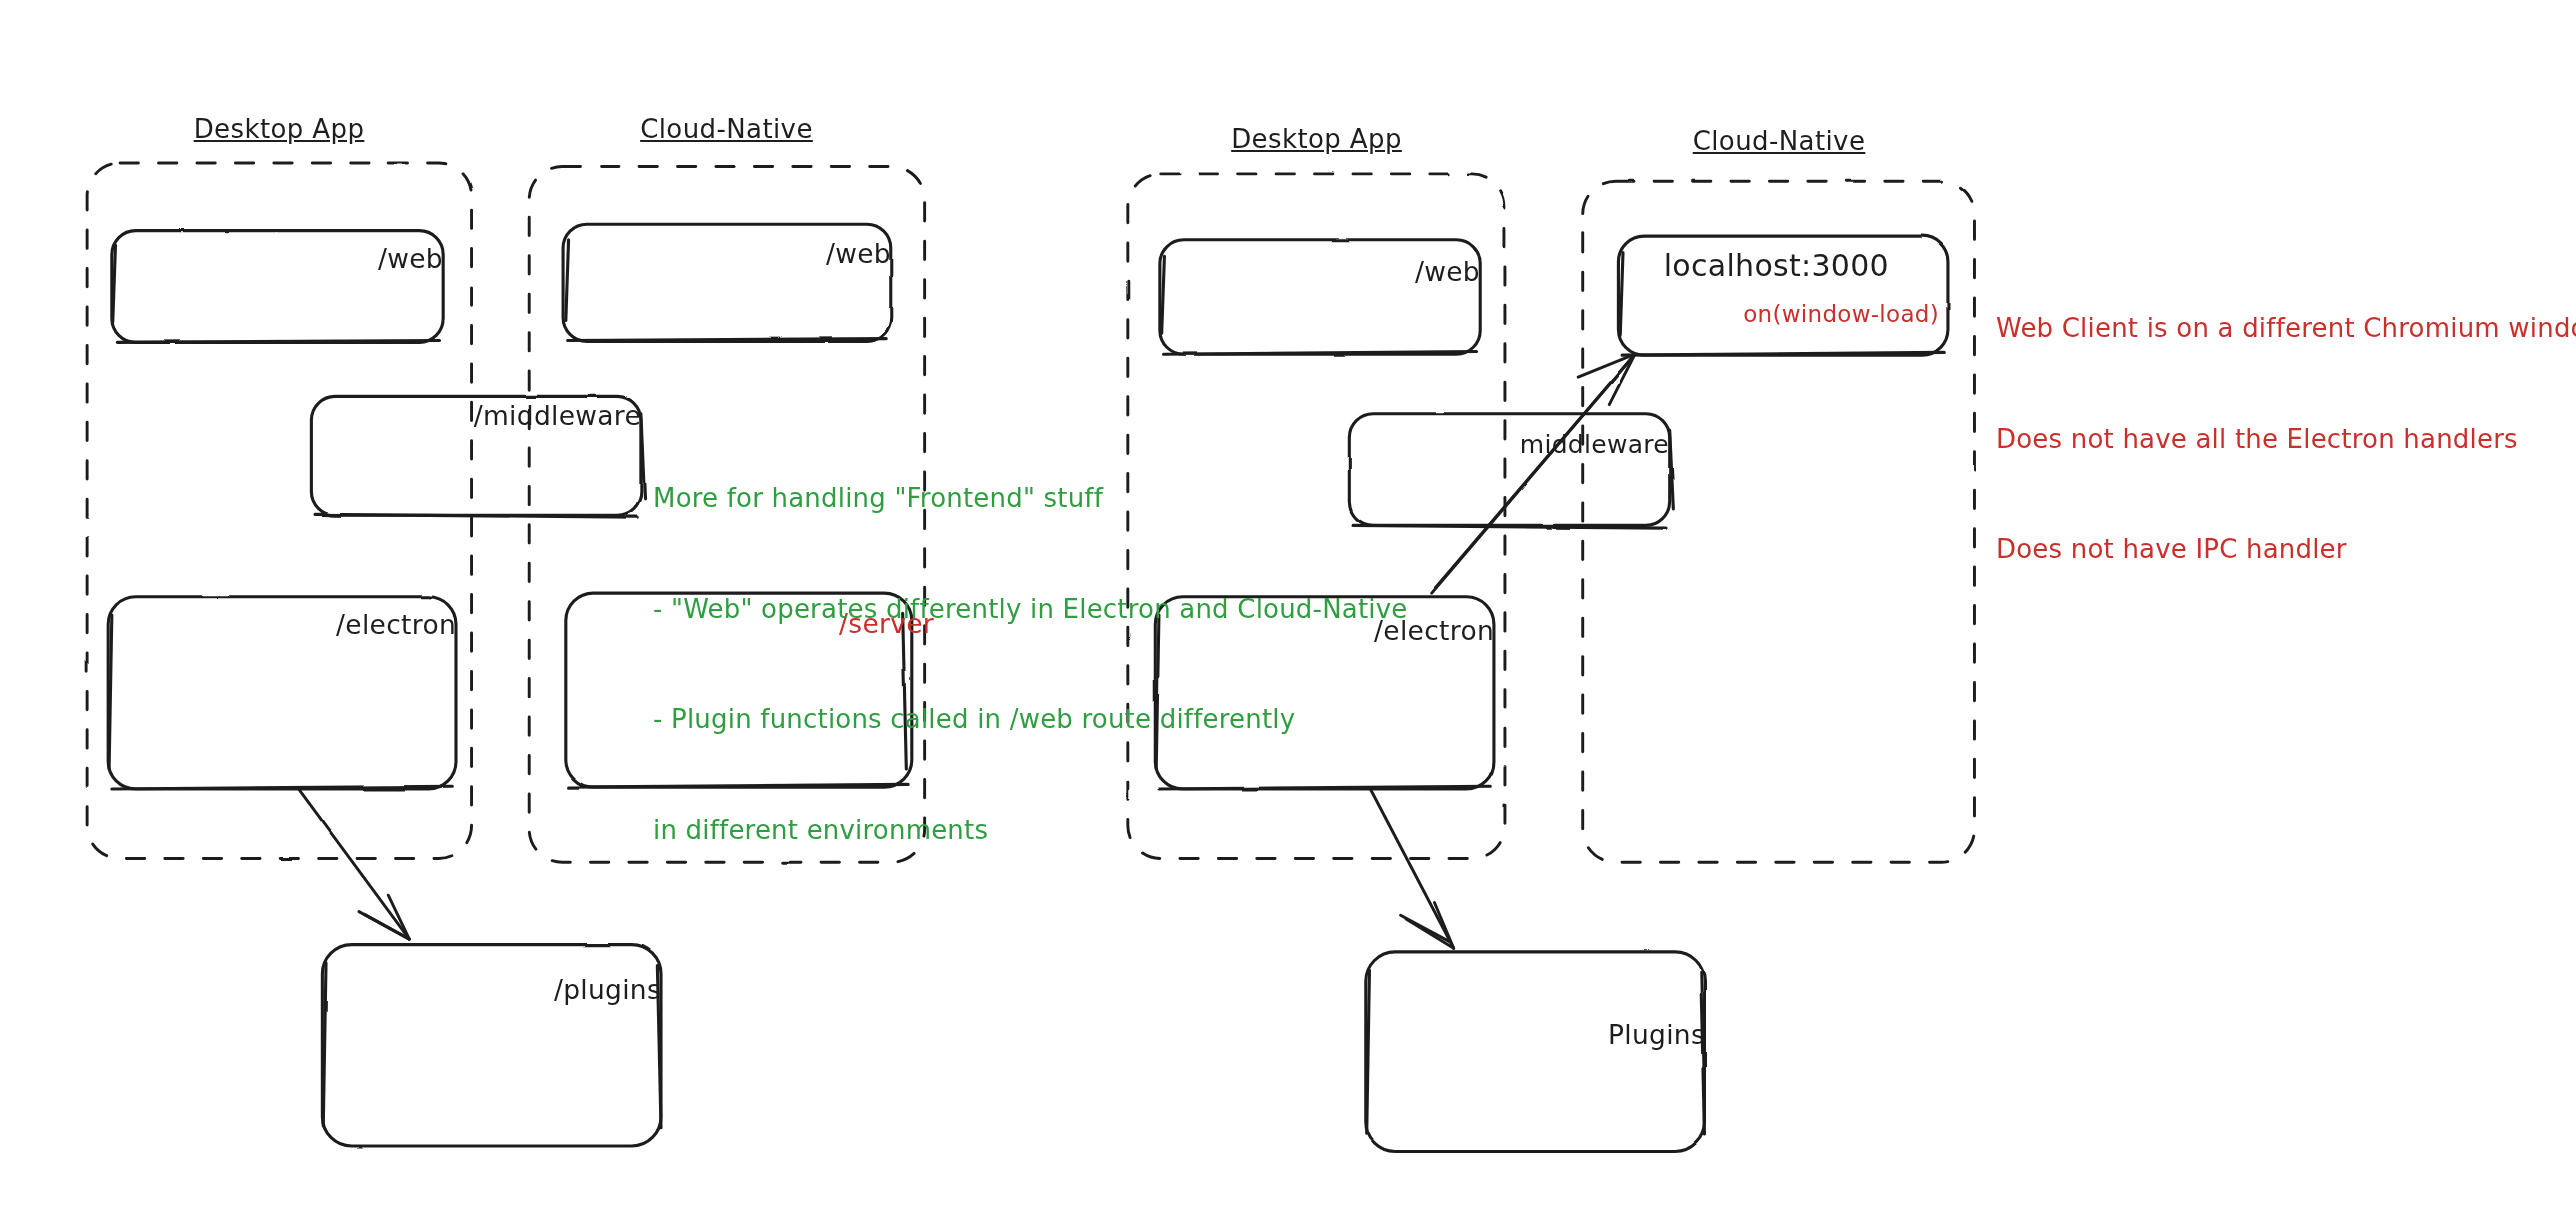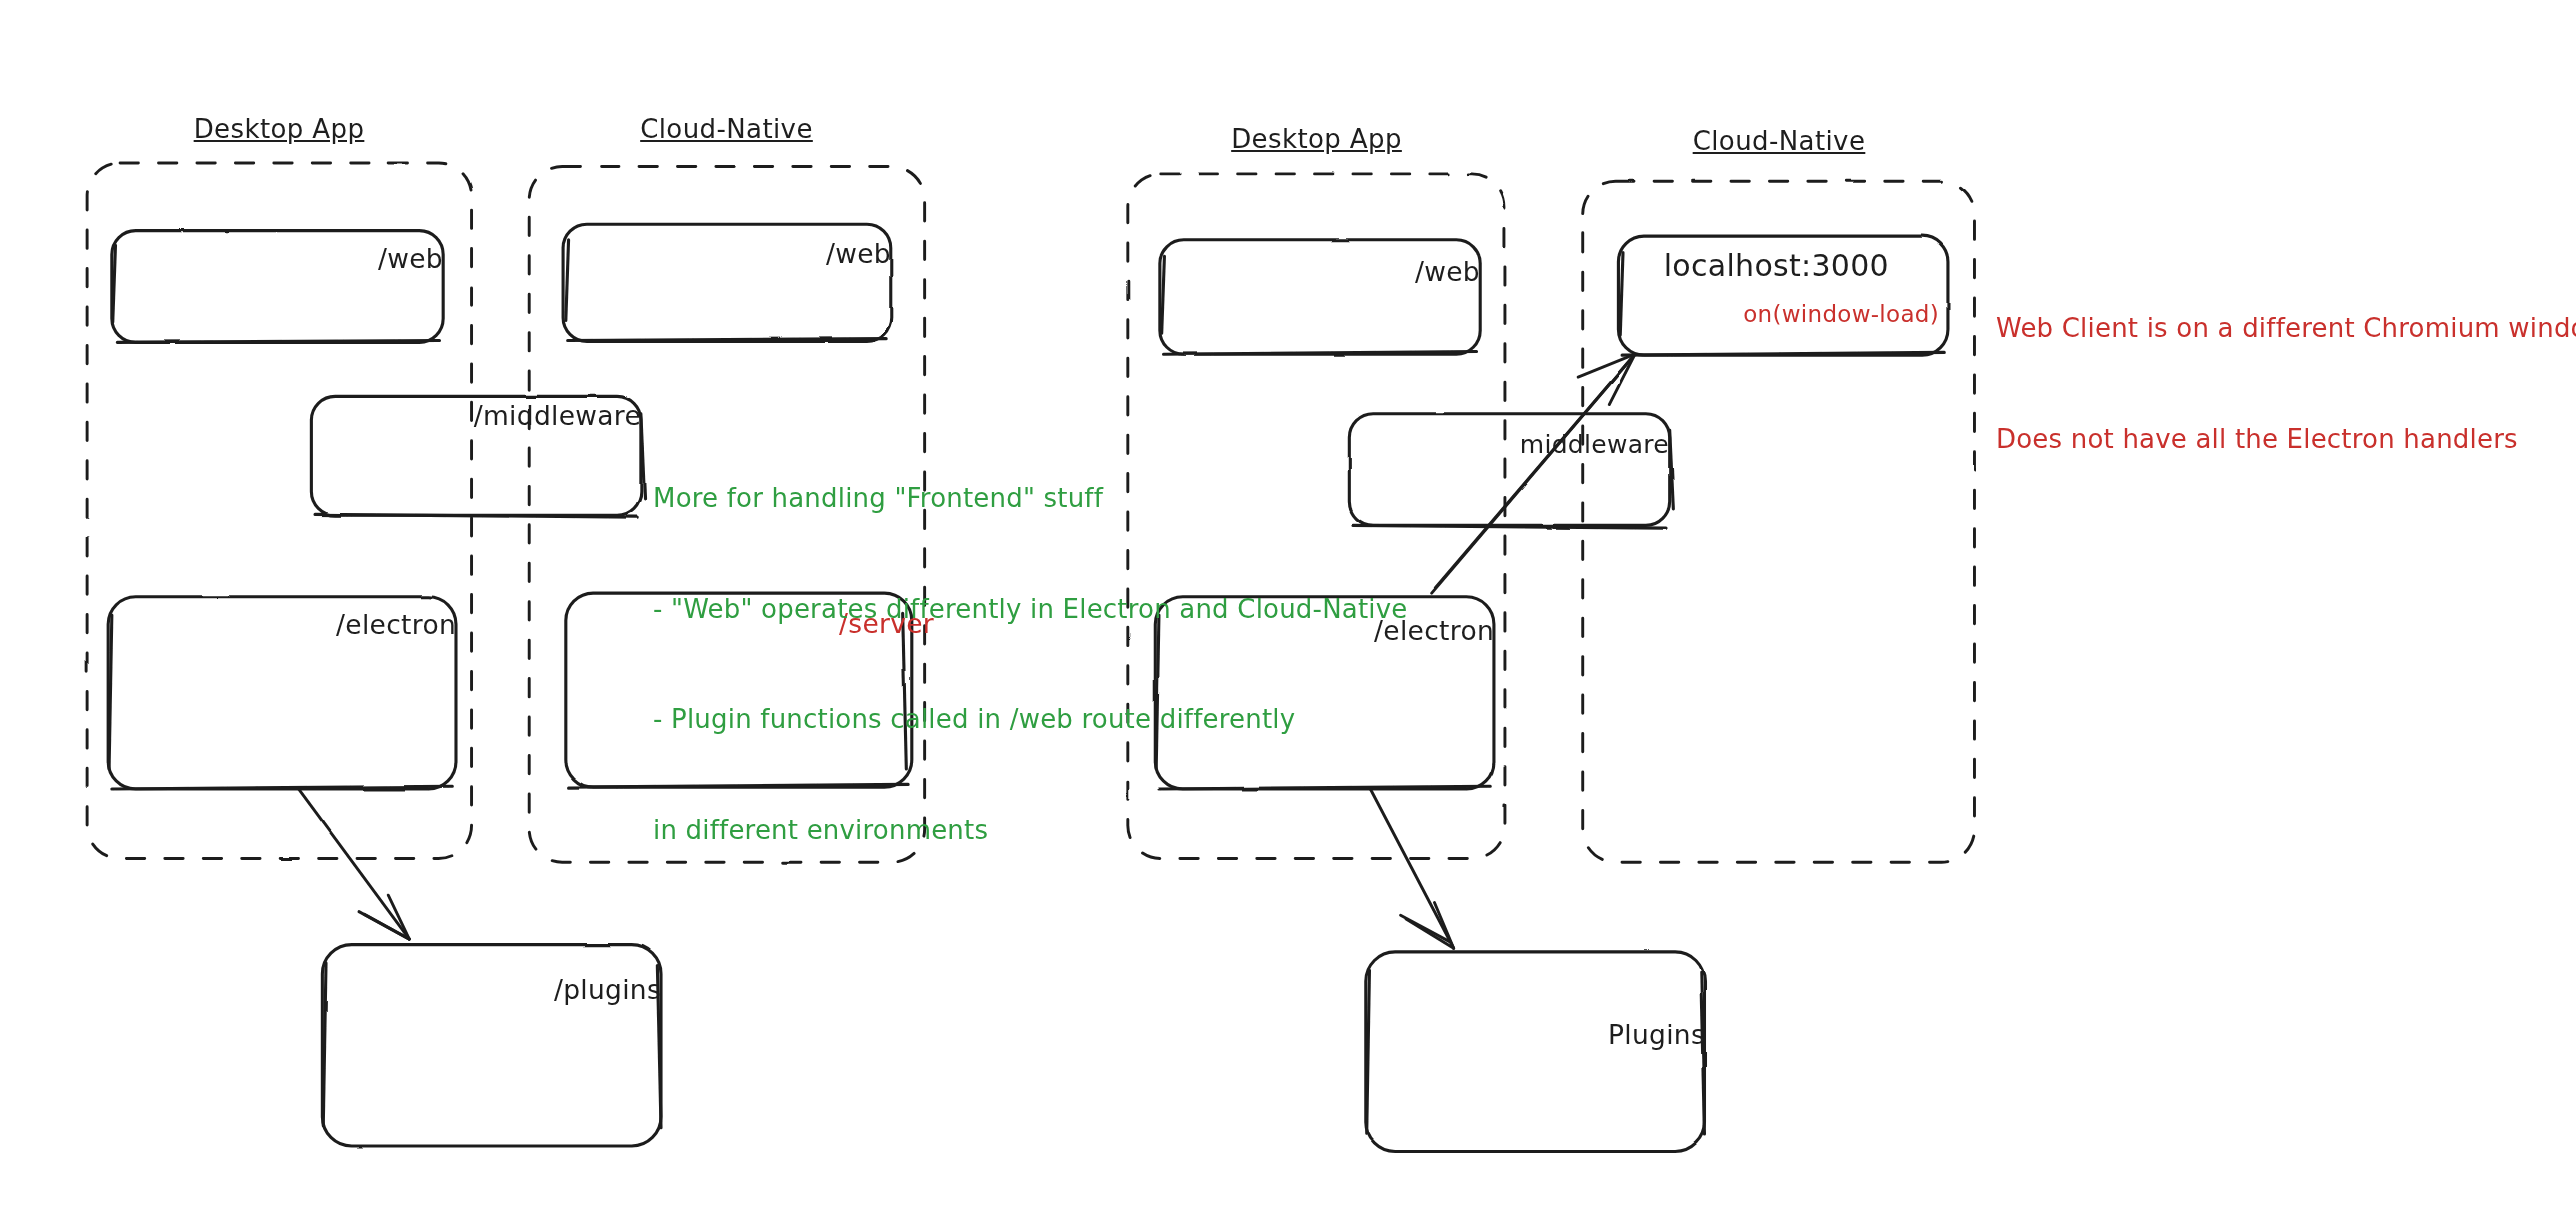--- a/index.html
+++ b/index.html
@@ -206,16 +206,17 @@
   <div class="lbl note green" style="left:653px; top:406px; width:732px;">
     <div>More for handling "Frontend" stuff</div>
     <div>- "Web" operates differently in Electron and Cloud-Native</div>
     <div>- Plugin functions called in /web route differently</div>
     <div>in different environments</div>
   </div>
 
   <div class="lbl note red" style="left:1996px; top:236px; width:568px;">
     <div>Web Client is on a different Chromium window</div>
     <div>Does not have all the Electron handlers</div>
+    <div>Does not have IPC handler</div>
   </div>
 
 </div>
 
 
 </body></html>

